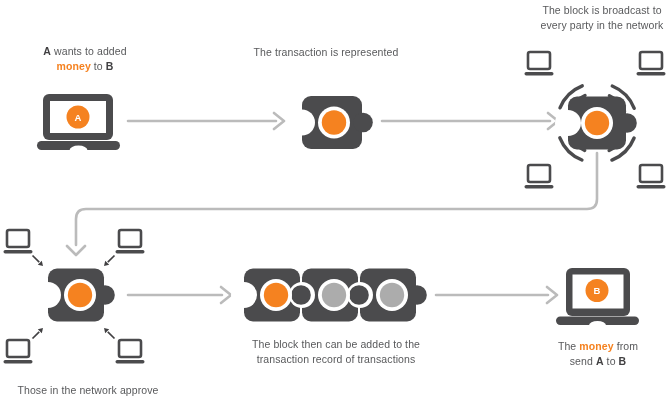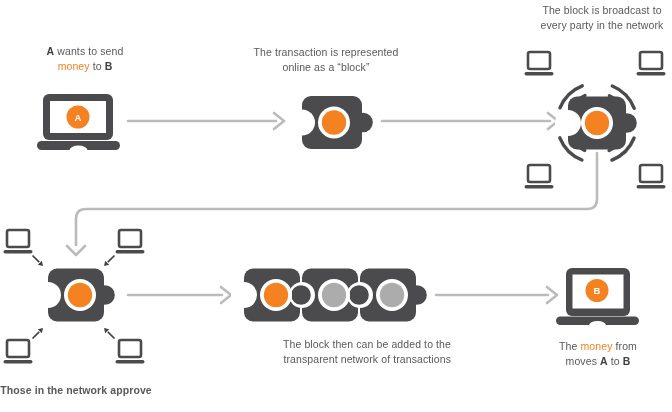--- a/index.html
+++ b/index.html
@@ -15,21 +15,21 @@
   #gfx { position: absolute; left: 0; top: 0; }
   .cap {
     position: absolute;
     text-align: center;
     font-size: 10.5px;
     line-height: 15px;
     color: #58595B;
     letter-spacing: 0.1px;
   }
   .b { font-weight: bold; color: #414042; }
-  .o { font-weight: normal; color: #F58220; margin-top: 16px; }
+  .o { font-weight: bold; color: #F58220; margin-top: 16px; }
   .letter { font-family: "Liberation Sans", sans-serif; font-size: 9.5px; font-weight: bold; fill: #ffffff; text-anchor: middle; }
   .ln { stroke: #BBBBBB; stroke-width: 2.6; fill: none; stroke-linecap: round; stroke-linejoin: round; }
   .wave { stroke: #4B4B4D; fill: none; stroke-width: 3.4; stroke-linecap: round; }
 </style>
 </head>
 <body>
 
 <div id="stage">
 
   <svg id="gfx" width="672" height="412" viewBox="0 0 672 412">
@@ -123,41 +123,40 @@
       <rect x="566" y="268" width="64" height="48" rx="6" fill="#4B4B4D"></rect>
       <rect x="572.5" y="274.5" width="51" height="34" fill="#ffffff"></rect>
       <rect x="556" y="316.5" width="83" height="8.5" rx="4.2" fill="#4B4B4D"></rect>
       <ellipse cx="597.5" cy="325.2" rx="8.5" ry="4.3" fill="#ffffff"></ellipse>
       <circle cx="597" cy="290.5" r="11.5" fill="#F58220"></circle>
       <text class="letter" x="597" y="294">B</text>
     </g>
   </svg>
 
   <div class="cap" style="left:25px; top:44px; width:120px;">
-    <div><span class="b">A</span><span> wants to send</span></div>
+    <div><span class="b">A</span><span> wants to added</span></div>
     <div><span class="o">money</span><span> to </span><span class="b">B</span></div>
   </div>
 
   <div class="cap" style="left:216px; top:45px; width:220px;">
     <div>The transaction is represented</div>
-    <div>online as a “block”</div>
   </div>
 
   <div class="cap" style="left:527px; top:3px; width:150px;">
     <div>The block is broadcast to</div>
     <div>every party in the network</div>
   </div>
 
-  <div class="cap" style="left:0px; top:383px; width:152px;font-weight:bold;">
+  <div class="cap" style="left:12px; top:383px; width:152px;">
     <div>Those in the network approve</div>
   </div>
 
-  <div class="cap" style="left:221px; top:337px; width:230px;text-align:right;">
+  <div class="cap" style="left:221px; top:337px; width:230px;">
     <div>The block then can be added to the</div>
-    <div>transparent network of transactions</div>
+    <div>transaction record of transactions</div>
   </div>
 
   <div class="cap" style="left:522px; top:339px; width:152px;">
     <div><span>The </span><span class="o">money</span><span> from</span></div>
-    <div><span>moves </span><span class="b">A</span><span> to </span><span class="b">B</span></div>
+    <div><span>send </span><span class="b">A</span><span> to </span><span class="b">B</span></div>
   </div>
 
 </div>
 
 </body></html>

